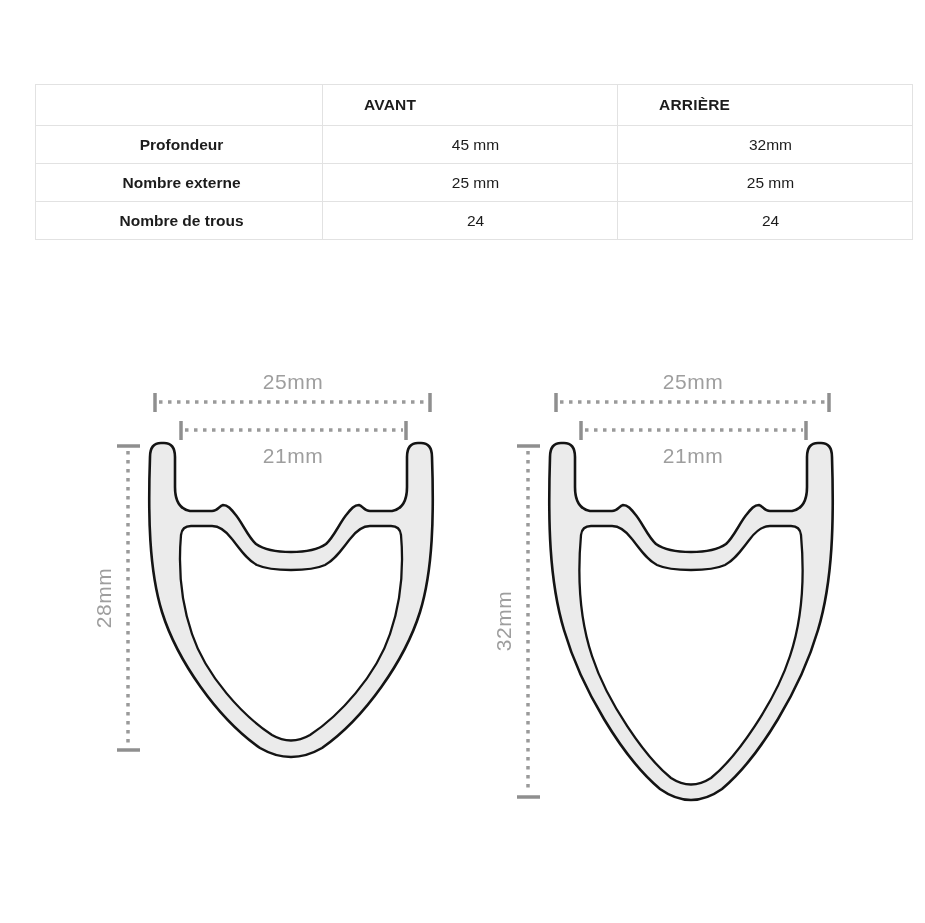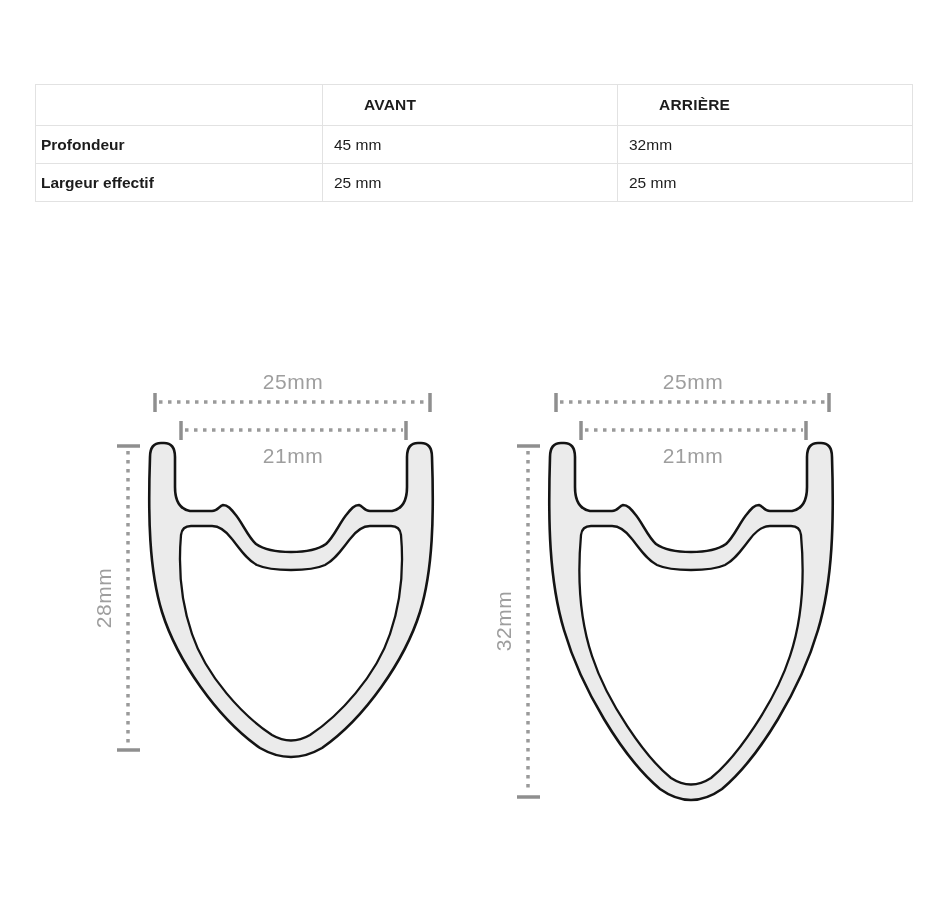--- a/index.html
+++ b/index.html
@@ -24,21 +24,21 @@
   table.spec th, table.spec td {
     border: 1px solid #e2e2e2;
     font-size: 15.5px;
     vertical-align: middle;
     padding: 0 0 0 11px;
     white-space: nowrap;
     overflow: hidden;
     background: #fff;
   }
   table.spec th { height: 40px; text-align: left; font-weight: 700; letter-spacing: .2px; padding-left: 41px; }
-  table.spec td { height: 37px; font-weight: 400; }
+  table.spec td { height: 37px; font-weight: 400; text-align: center; }
   table.spec td.rowlabel { font-weight: 700; padding-left: 5px; }
 
   
   .diagrams { position: absolute; left: 0; top: 350px; }
   .dim-line   { stroke: #9a9a9a; stroke-width: 3.5; stroke-dasharray: 3.5 5.5; fill: none; }
   .dim-tick   { stroke: #8f8f8f; stroke-width: 3.5; fill: none; }
   .dim-label  {
     fill: #9e9e9e;
     font-family: "Liberation Sans", sans-serif;
     font-size: 21px;
@@ -66,23 +66,28 @@
           <th>ARRIÈRE</th>
         </tr>
       </thead>
       <tbody>
         <tr>
           <td class="rowlabel">Profondeur</td>
           <td>45 mm</td>
           <td>32mm</td>
         </tr>
         <tr>
-          <td class="rowlabel">Largeur effectif</td>
+          <td class="rowlabel">Nombre externe</td>
           <td>25 mm</td>
           <td>25 mm</td>
+        </tr>
+        <tr>
+          <td class="rowlabel">Nombre de trous</td>
+          <td>24</td>
+          <td>24</td>
         </tr>
       </tbody>
     </table>
   </div>
 
   <svg class="diagrams" width="925" height="473" viewBox="0 350 925 473">
 
     <g>
 
       <text class="dim-label" x="293" y="389" text-anchor="middle">25mm</text>

